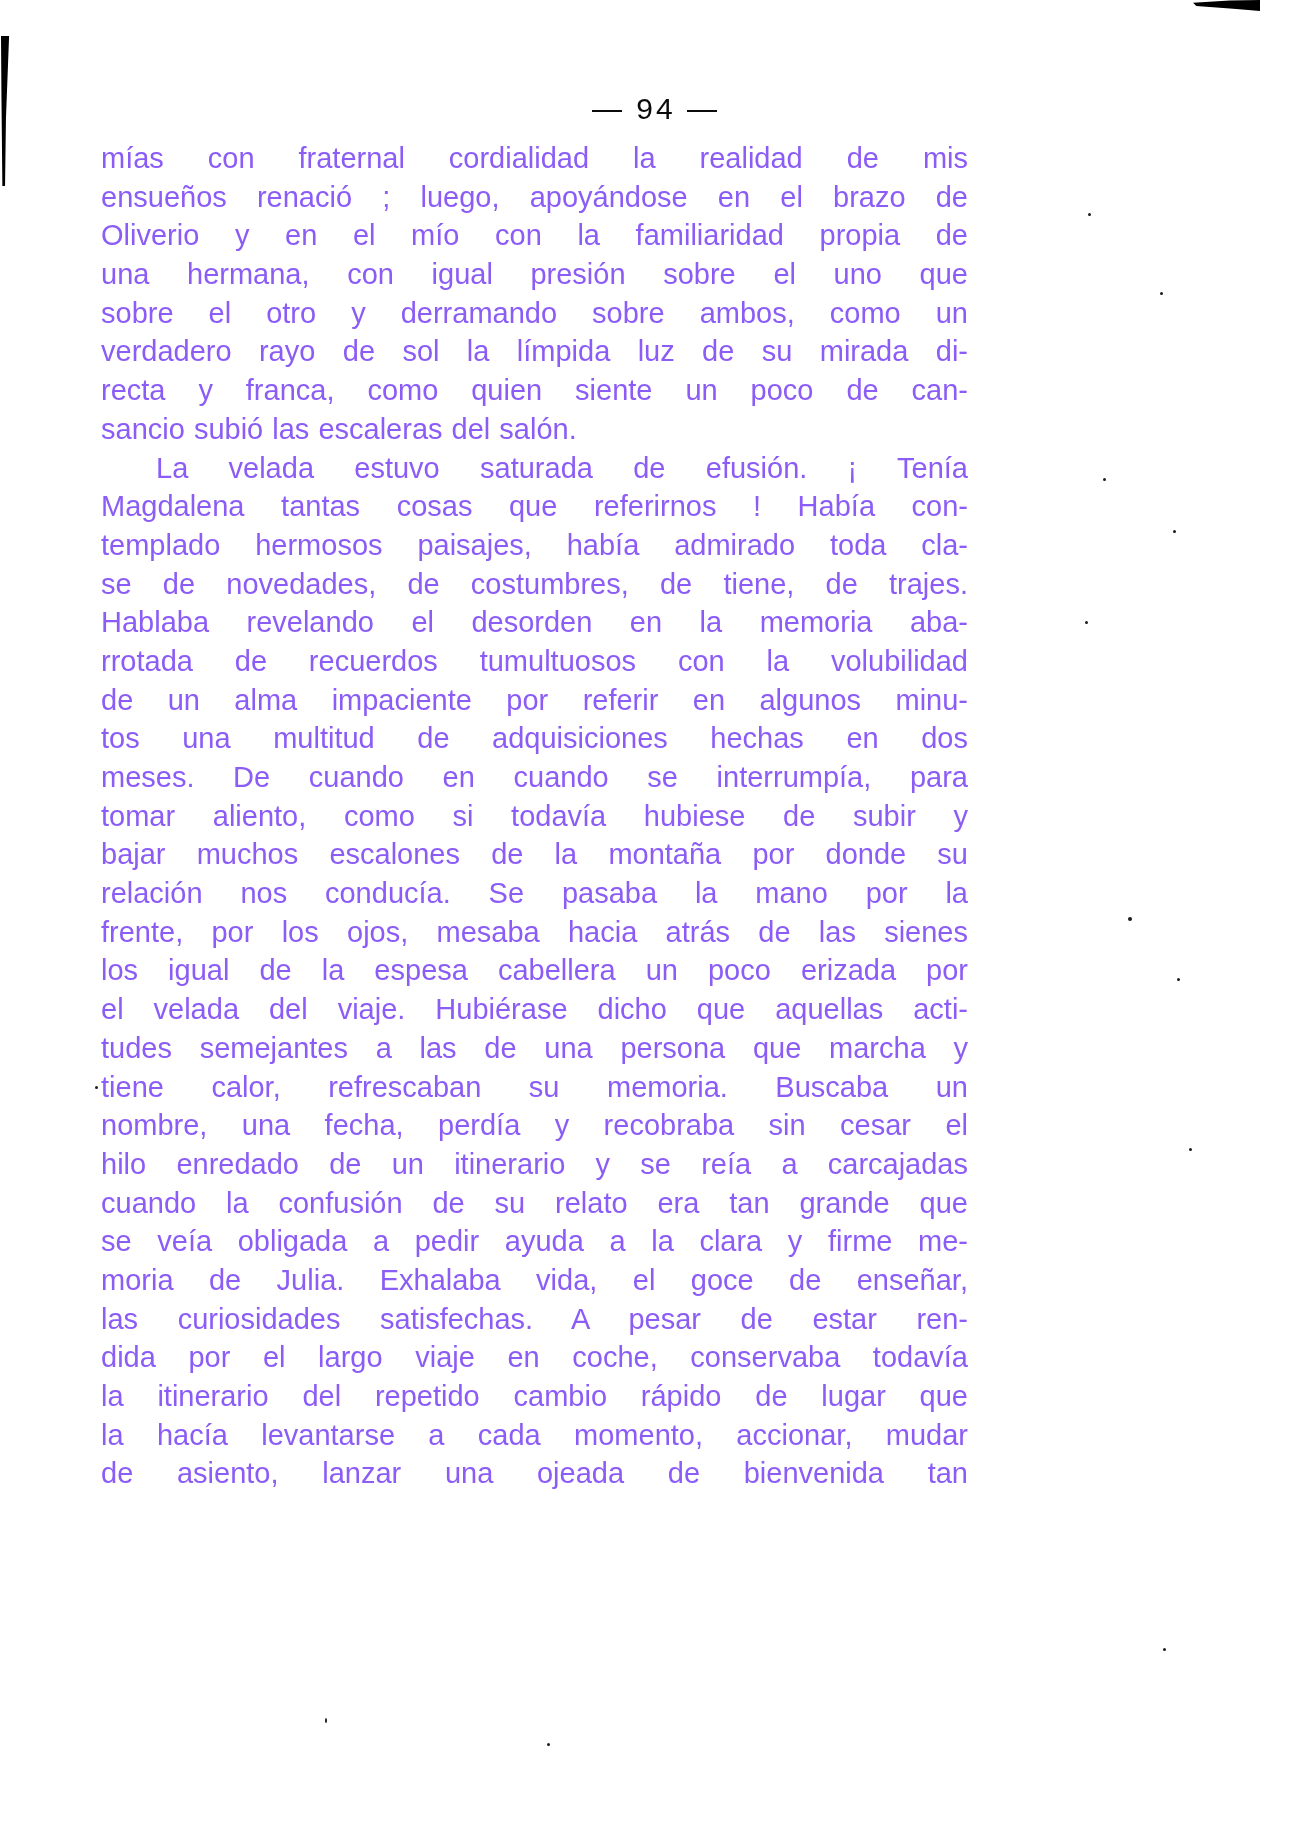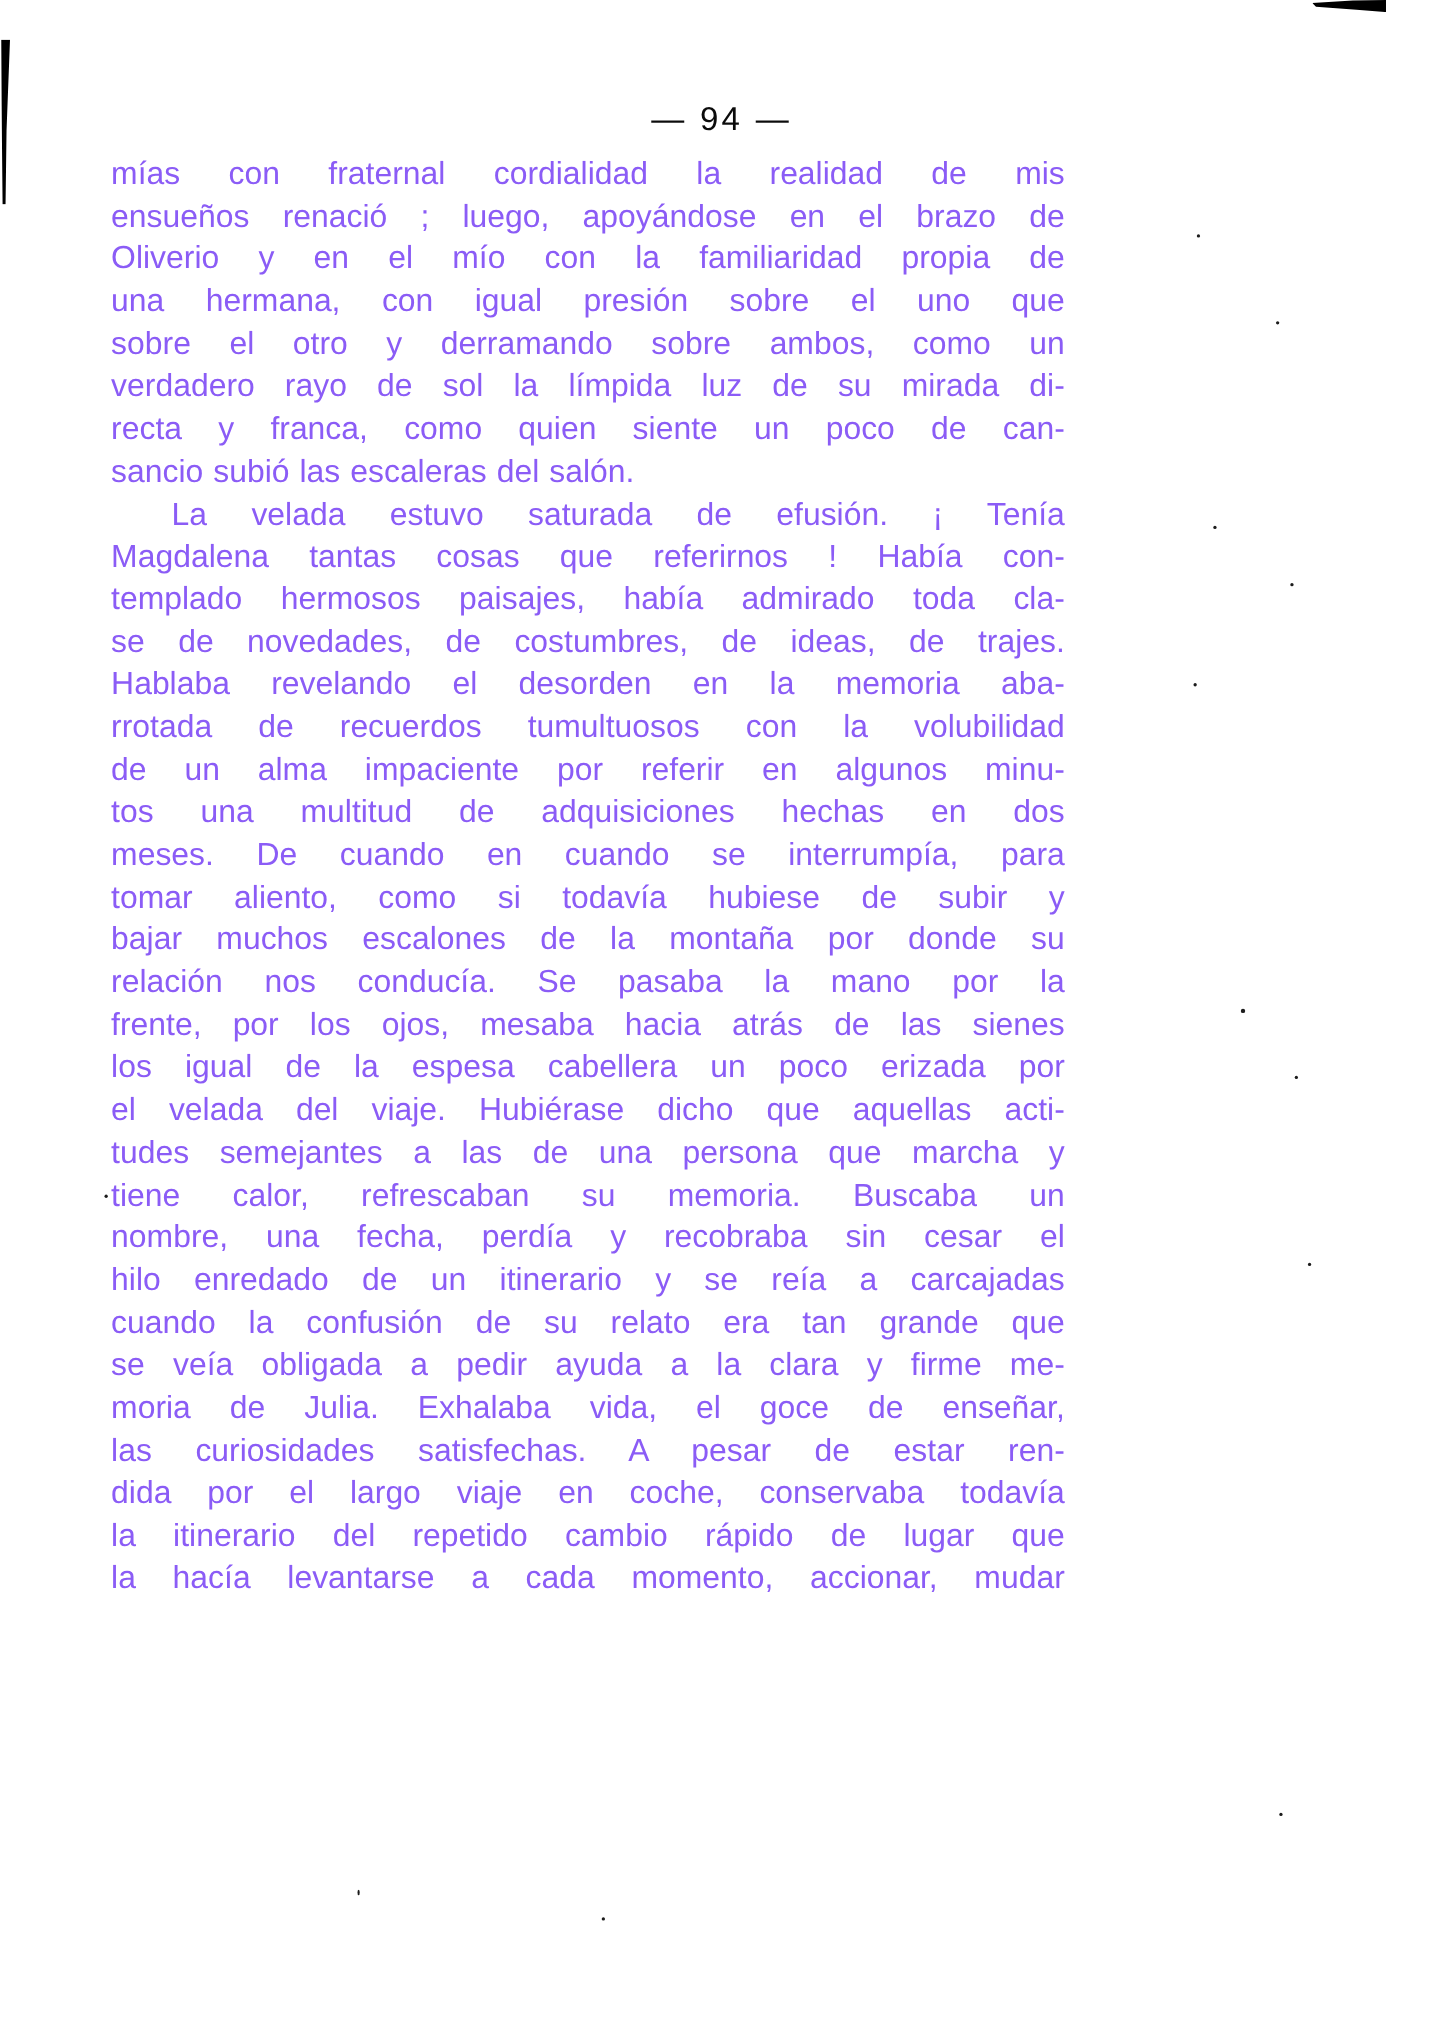--- a/index.html
+++ b/index.html
@@ -107,21 +107,21 @@
       <div class="text-line">ensueños renació ; luego, apoyándose en el brazo de</div>
       <div class="text-line">Oliverio y en el mío con la familiaridad propia de</div>
       <div class="text-line">una hermana, con igual presión sobre el uno que</div>
       <div class="text-line">sobre el otro y derramando sobre ambos, como un</div>
       <div class="text-line">verdadero rayo de sol la límpida luz de su mirada di-</div>
       <div class="text-line">recta y franca, como quien siente un poco de can-</div>
       <div class="text-line flush-left">sancio subió las escaleras del salón.</div>
       <div class="text-line indent">La velada estuvo saturada de efusión. ¡ Tenía</div>
       <div class="text-line">Magdalena tantas cosas que referirnos ! Había con-</div>
       <div class="text-line">templado hermosos paisajes, había admirado toda cla-</div>
-      <div class="text-line">se de novedades, de costumbres, de ideas, de trajes.</div>
+      <div class="text-line">se de novedades, de costumbres, de tiene, de trajes.</div>
       <div class="text-line">Hablaba revelando el desorden en la memoria aba-</div>
       <div class="text-line">rrotada de recuerdos tumultuosos con la volubilidad</div>
       <div class="text-line">de un alma impaciente por referir en algunos minu-</div>
       <div class="text-line">tos una multitud de adquisiciones hechas en dos</div>
       <div class="text-line">meses. De cuando en cuando se interrumpía, para</div>
       <div class="text-line">tomar aliento, como si todavía hubiese de subir y</div>
       <div class="text-line">bajar muchos escalones de la montaña por donde su</div>
       <div class="text-line">relación nos conducía. Se pasaba la mano por la</div>
       <div class="text-line">frente, por los ojos, mesaba hacia atrás de las sienes</div>
       <div class="text-line">los igual de la espesa cabellera un poco erizada por</div>
@@ -130,15 +130,16 @@
       <div class="text-line">tiene calor, refrescaban su memoria. Buscaba un</div>
       <div class="text-line">nombre, una fecha, perdía y recobraba sin cesar el</div>
       <div class="text-line">hilo enredado de un itinerario y se reía a carcajadas</div>
       <div class="text-line">cuando la confusión de su relato era tan grande que</div>
       <div class="text-line">se veía obligada a pedir ayuda a la clara y firme me-</div>
       <div class="text-line">moria de Julia. Exhalaba vida, el goce de enseñar,</div>
       <div class="text-line">las curiosidades satisfechas. A pesar de estar ren-</div>
       <div class="text-line">dida por el largo viaje en coche, conservaba todavía</div>
       <div class="text-line">la itinerario del repetido cambio rápido de lugar que</div>
       <div class="text-line">la hacía levantarse a cada momento, accionar, mudar</div>
+      <div class="text-line">de asiento, lanzar una ojeada de bienvenida tan</div>
     </div>
 
 </div>
 
 </body></html>

